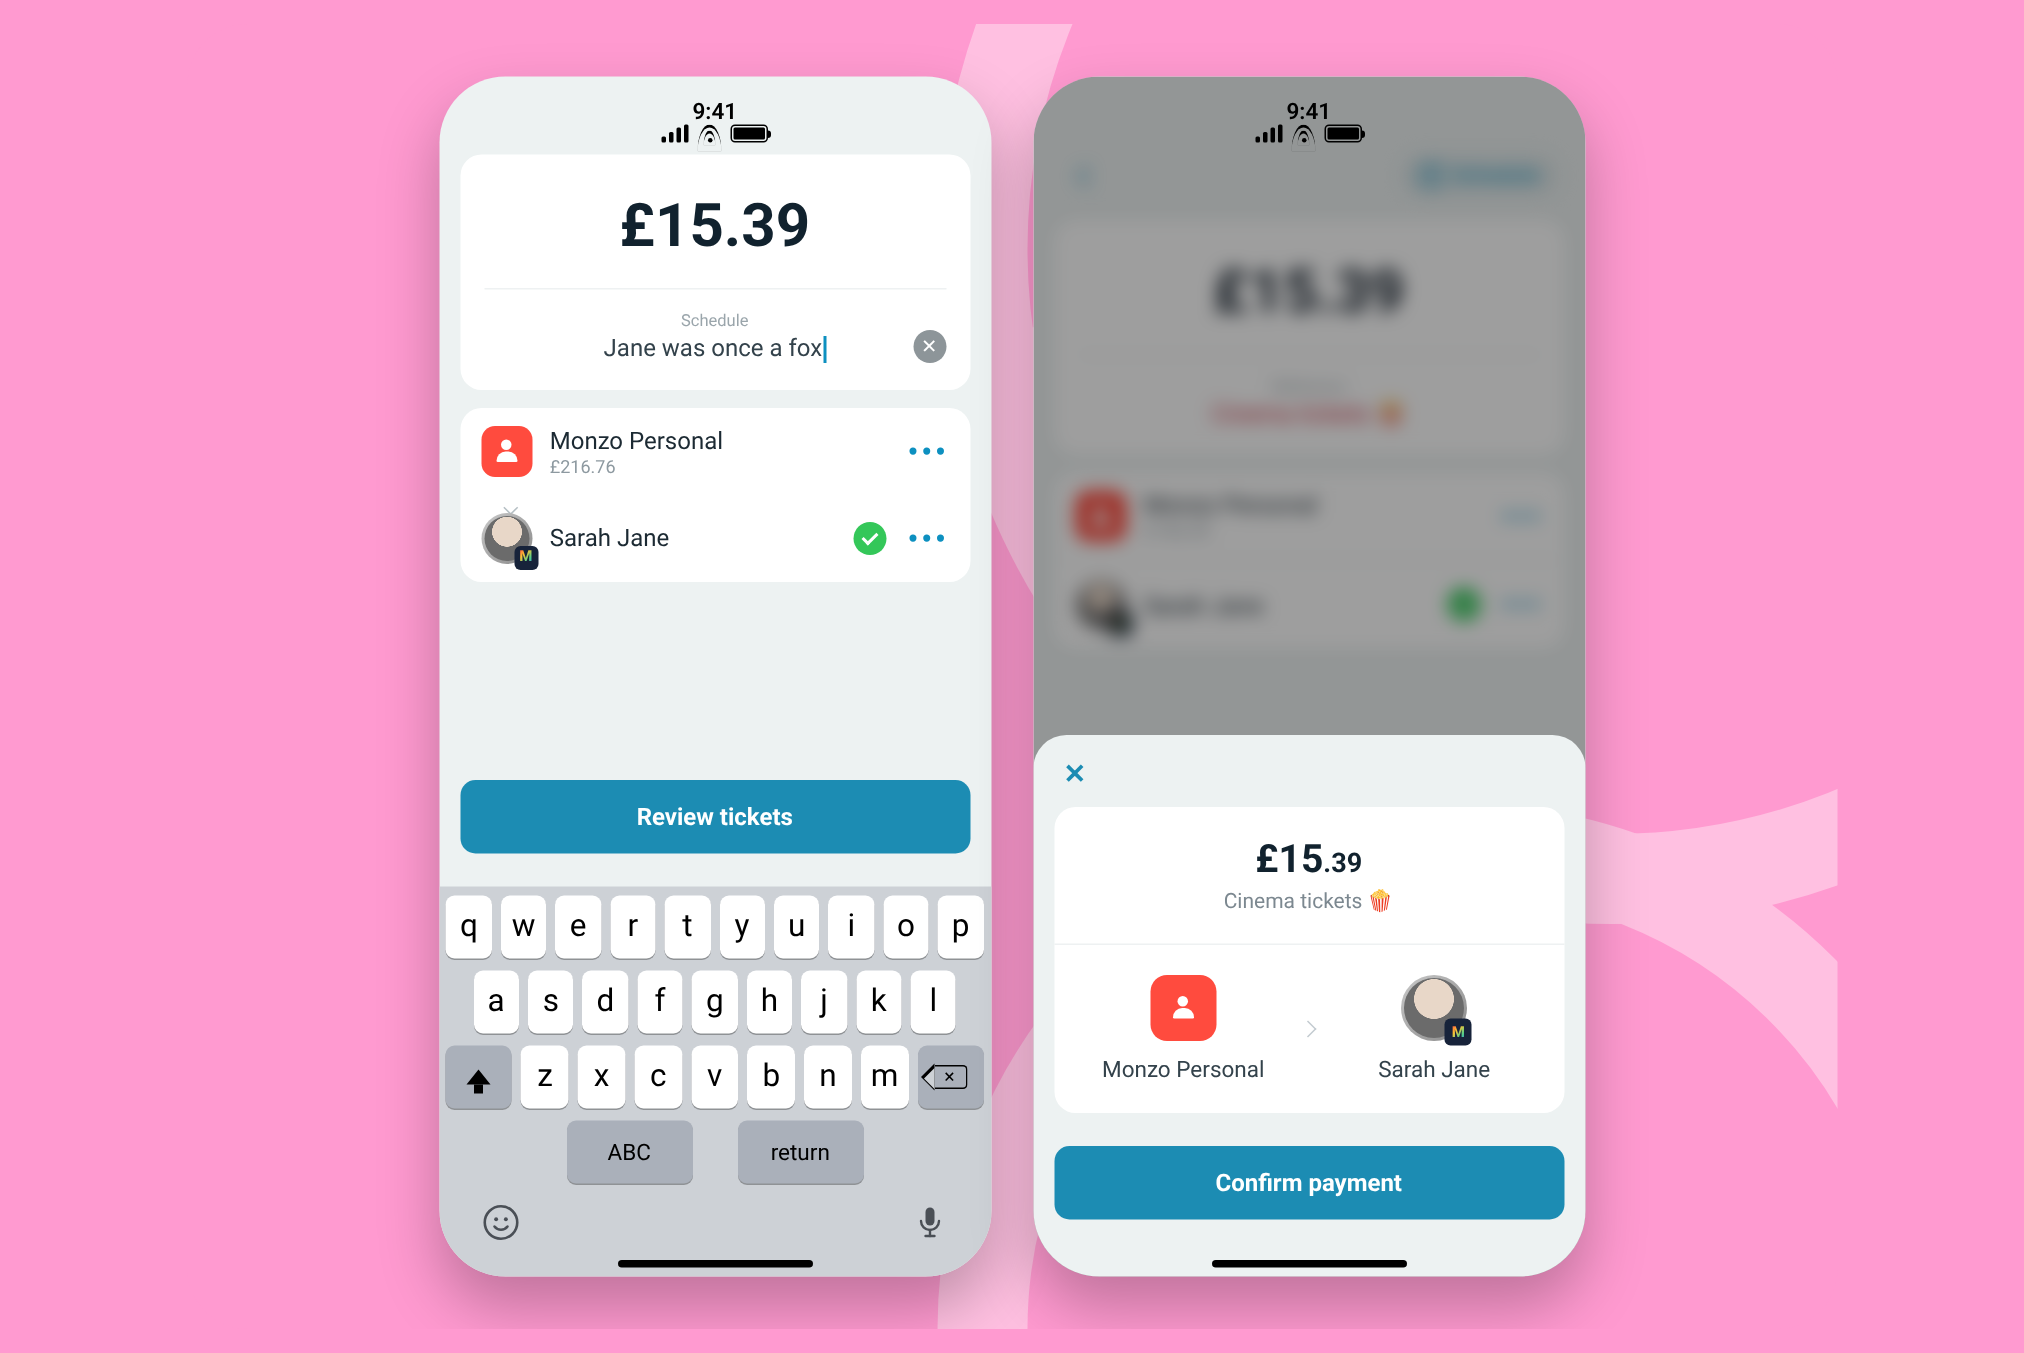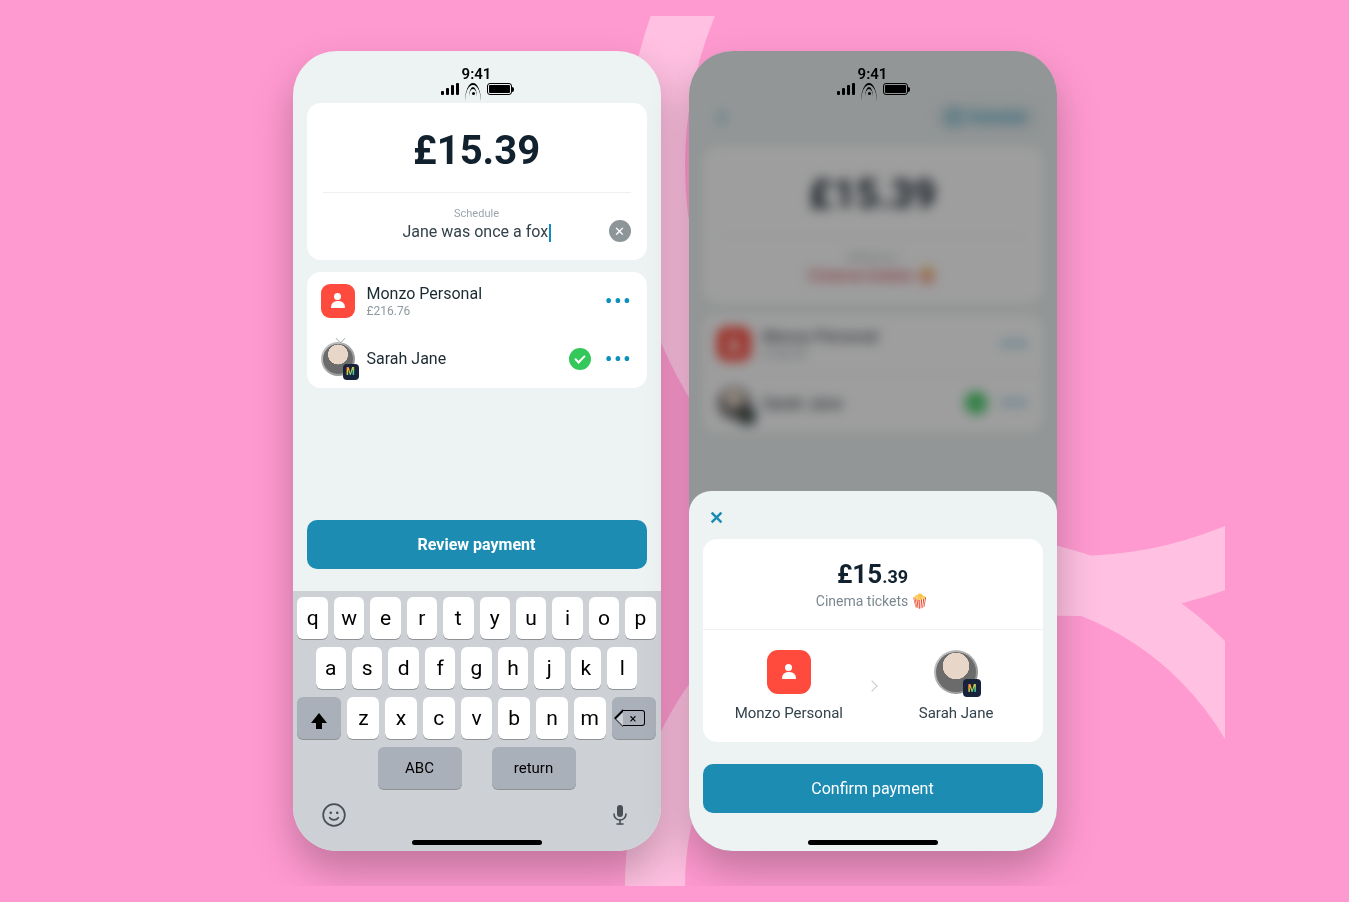--- a/index.html
+++ b/index.html
@@ -198,21 +198,21 @@
   .parties { display:flex; align-items:center; justify-content:space-around;}
   .party { display:flex; flex-direction:column; align-items:center; gap:10px; width:130px;}
   .party .acct-icon, .party .avatar { width:44px; height:44px; border-radius:11px;}
   .party .avatar { border-radius:50%; }
   .party .avatar .avatar-face { width:40px; height:40px;}
   .party .avatar .monzo-badge { width:18px; height:18px; right:-3px; bottom:-3px;}
   .party-name { font-size:15px; color:#33424b;}
   .party-arrow { width:8px; height:8px; border-top:1.5px solid #c3cbd0; border-right:1.5px solid #c3cbd0; transform:rotate(45deg);}
   .confirm-btn {
     margin: 22px 0 0 0; background:#1c8cb3; color:#fff; border-radius:10px;
-    text-align:center; padding:15px; font-weight:400; font-size:16px;
+    text-align:center; padding:15px; font-weight:700; font-size:16px;
   }
   .phone2 .home-ind { background:#000;}
 
   
   .phone2 .blur-layer .amount { color:#1c2733;}
   .phone2 .blur-layer .nav { opacity:0.8;}
   .phone2 .blur-layer .amount-card { margin-top:4px;}
   .phone2 .status-bar { position:relative; z-index:5;}
   .phone2 .status-bar, .phone2 .status-bar * { filter:none;}
   .phone2-top { position:absolute; top:0; left:0; right:0; z-index:6;}
@@ -292,21 +292,21 @@
           <div class="acct-right">
             <div class="check-badge">
                 <div class="check-tick"></div>
               </div>
             <span class="more-dots">•••</span>
           </div>
         </div>
       </div>
 
       <div style="position:absolute; left:0; right:0; bottom:272px;">
-        <div class="primary-btn">Review payment</div>
+        <div class="primary-btn">Review tickets</div>
       </div>
 
       <div class="keyboard">
         <div class="kb-row row1">
             <div class="key">q</div>
             <div class="key">w</div>
             <div class="key">e</div>
             <div class="key">r</div>
             <div class="key">t</div>
             <div class="key">y</div>

